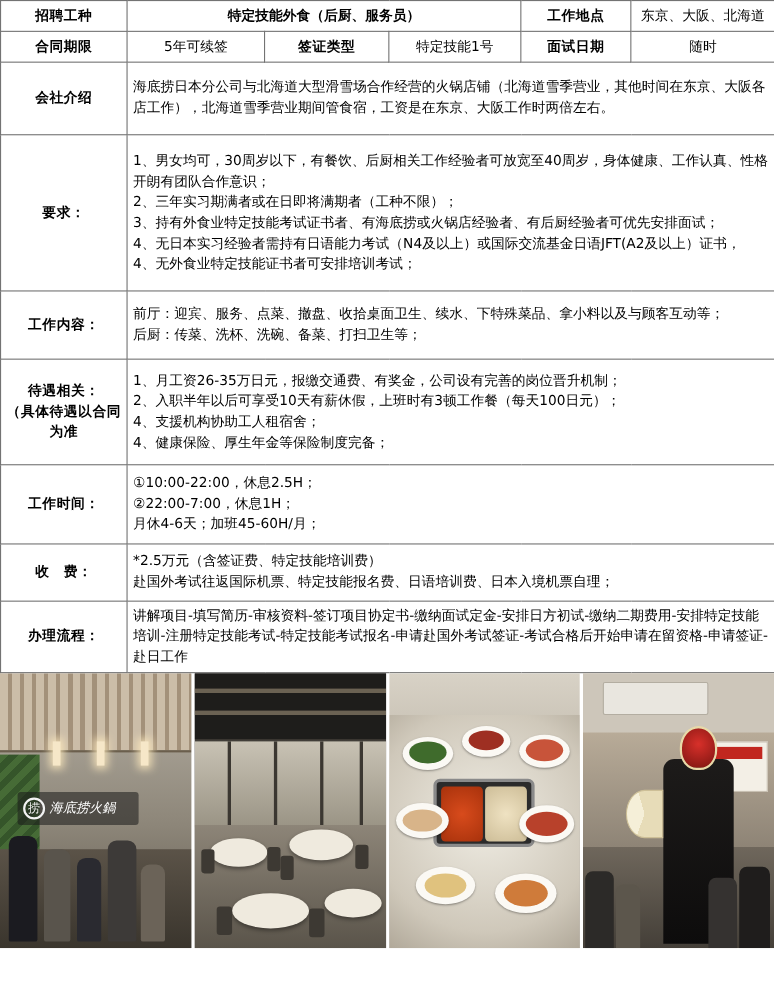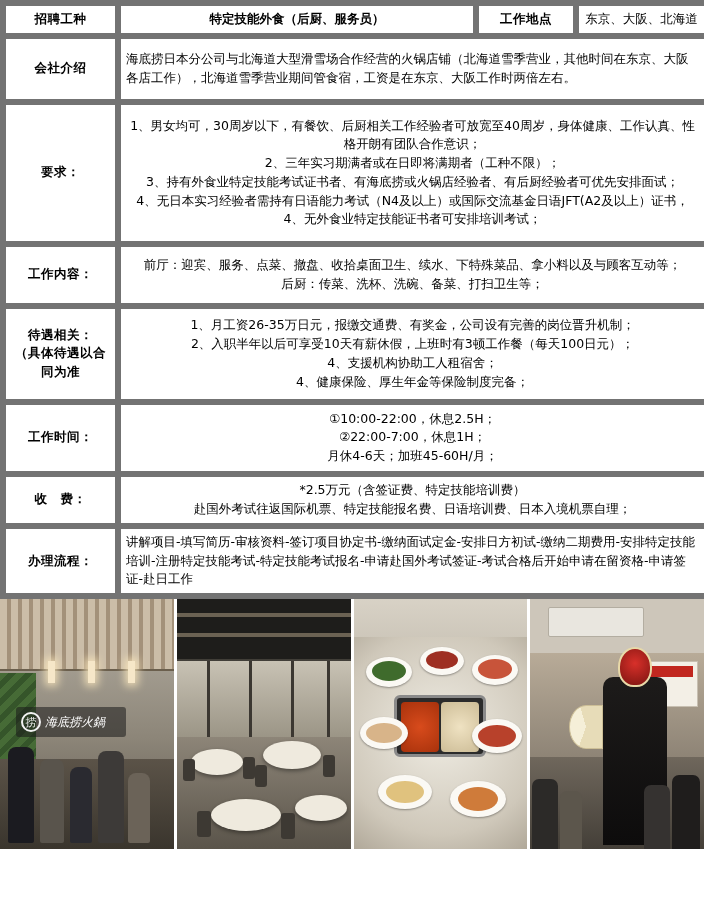--- a/index.html
+++ b/index.html
@@ -13,21 +13,21 @@
     font-family: "DejaVu Sans", "Liberation Sans", sans-serif;
     color: #000;
     overflow: hidden;
   }
   table.doc {
     width: 704px;
     border-collapse: collapse;
     table-layout: fixed;
   }
   table.doc td {
-    border: 6px solid #737373;
+    border: 1px solid #737373;
     vertical-align: middle;
     padding: 4px 5px;
     font-size: 12.5px;
     line-height: 1.5;
   }
   td.label {
     text-align: center;
     font-weight: bold;
     font-size: 13px;
     letter-spacing: 0.5px;
@@ -38,21 +38,21 @@
   td.center-bold {
     text-align: center;
     font-weight: bold;
     font-size: 13px;
   }
   td.body {
     text-align: left;
     font-size: 12.5px;
     line-height: 1.62;
   }
-  .lines div { white-space: pre-wrap; text-align: center; }
+  .lines div { white-space: pre-wrap; }
   .photos {
     display: flex;
     width: 704px;
     height: 250px;
     gap: 3px;
     padding: 0;
     margin: 0;
     overflow: hidden;
   }
   .photo {
@@ -211,20 +211,28 @@
   </colgroup>
 
   <tbody>
       <tr>
     <td class="label">招聘工种</td>
     <td class="center-bold" colspan="3">特定技能外食（后厨、服务员）</td>
     <td class="label">工作地点</td>
     <td class="center">东京、大阪、北海道</td>
   </tr>
 
+  <tr>
+    <td class="label">合同期限</td>
+    <td class="center">5年可续签</td>
+    <td class="label">签证类型</td>
+    <td class="center">特定技能1号</td>
+    <td class="label">面试日期</td>
+    <td class="center">随时</td>
+  </tr>
 
   <tr>
     <td class="label">会社介绍</td>
     <td class="body" colspan="5" style="height:66px">海底捞日本分公司与北海道大型滑雪场合作经营的火锅店铺（北海道雪季营业，其他时间在东京、大阪各店工作），北海道雪季营业期间管食宿，工资是在东京、大阪工作时两倍左右。</td>
   </tr>
 
   <tr>
     <td class="label">要求：</td>
     <td class="body" colspan="5" style="height:142px">
       <div class="lines">

